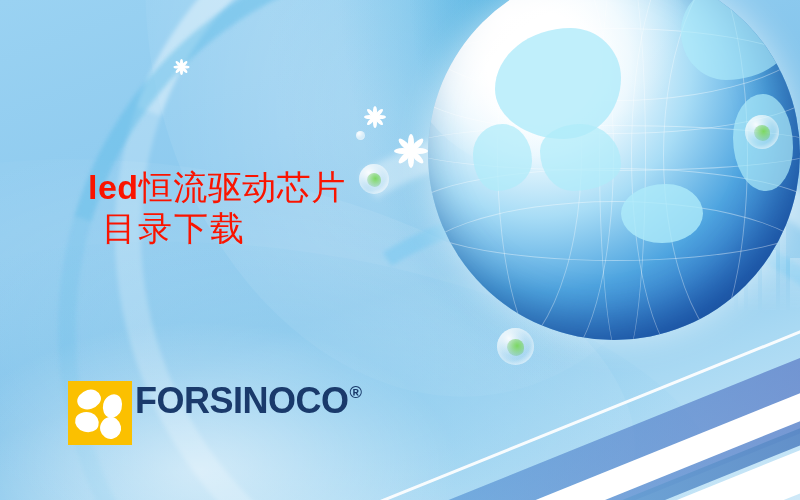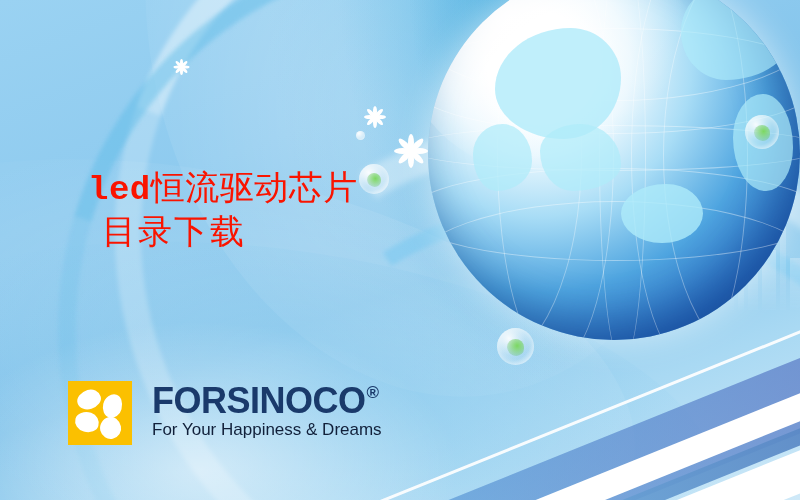--- a/index.html
+++ b/index.html
@@ -91,32 +91,32 @@
             transform:rotate(-22deg);}
   .bandWhite2{left:370px;top:624px;width:820px;height:40px;background:#ffffff;
             transform:rotate(-22deg);}
   .glowBL{position:absolute;left:-60px;bottom:-120px;width:520px;height:300px;
           background:radial-gradient(ellipse at 50% 50%,rgba(255,255,255,.55),rgba(255,255,255,0) 70%);}
 
   
   .headline{position:absolute;left:88px;top:166px;z-index:30;color:#fa1400;
             line-height:1.28;letter-spacing:.5px;}
   .h-line1{font-size:34px;font-family:"Liberation Serif",serif;white-space:nowrap;}
-  .h-line1 .lat-word{font-family:Liberation Mono, monospace;font-weight:700;}
+  .h-line1 .lat-word{font-family:Liberation Sans, sans-serif;font-weight:700;}
   .h-line2{font-size:34px;font-family:Liberation Mono, monospace;margin-left:14px;letter-spacing:2px;}
 
   
   .logo{position:absolute;left:68px;top:381px;display:flex;align-items:flex-start;z-index:30;}
   .logo-mark{position:relative;width:64px;height:64px;background:#fbc000;flex:0 0 auto;}
   .leaf{position:absolute;background:#ffffff;border-radius:56% 44% 52% 48%/50% 54% 46% 50%;}
   .leaf.l1{left:9px;top:9px;width:24px;height:19px;transform:rotate(-18deg);}
   .leaf.l2{left:35px;top:13px;width:19px;height:24px;transform:rotate(14deg);}
   .leaf.l3{left:7px;top:31px;width:24px;height:20px;transform:rotate(16deg);}
   .leaf.l4{left:32px;top:36px;width:21px;height:22px;transform:rotate(-14deg);}
-  .logo-text{margin-left:20px;padding-top:2px;}
+  .logo-text{margin-left:3px;padding-top:2px;}
   .brand{color:#1a3a6b;font-weight:700;font-size:36px;line-height:1;letter-spacing:-.5px;
          white-space:nowrap;display:flex;align-items:flex-start;}
   .brand .reg{font-size:17px;line-height:1;margin-left:1px;margin-top:1px;}
   .tagline{color:#11203a;font-size:17px;line-height:1.1;margin-top:2px;white-space:nowrap;}
 </style>
 </head>
 <body>
 
 <div id="stage">
 
@@ -235,17 +235,16 @@
       <span class="leaf l1"></span>
       <span class="leaf l2"></span>
       <span class="leaf l3"></span>
       <span class="leaf l4"></span>
     </div>
     <div class="logo-text">
       <div class="brand">
         <span>FORSINOCO</span>
         <span class="reg">®</span>
       </div>
-      <div class="tagline">For Your Happiness &amp; Dreams</div>
     </div>
   </div>
 
 </div>
 
 </body></html>

